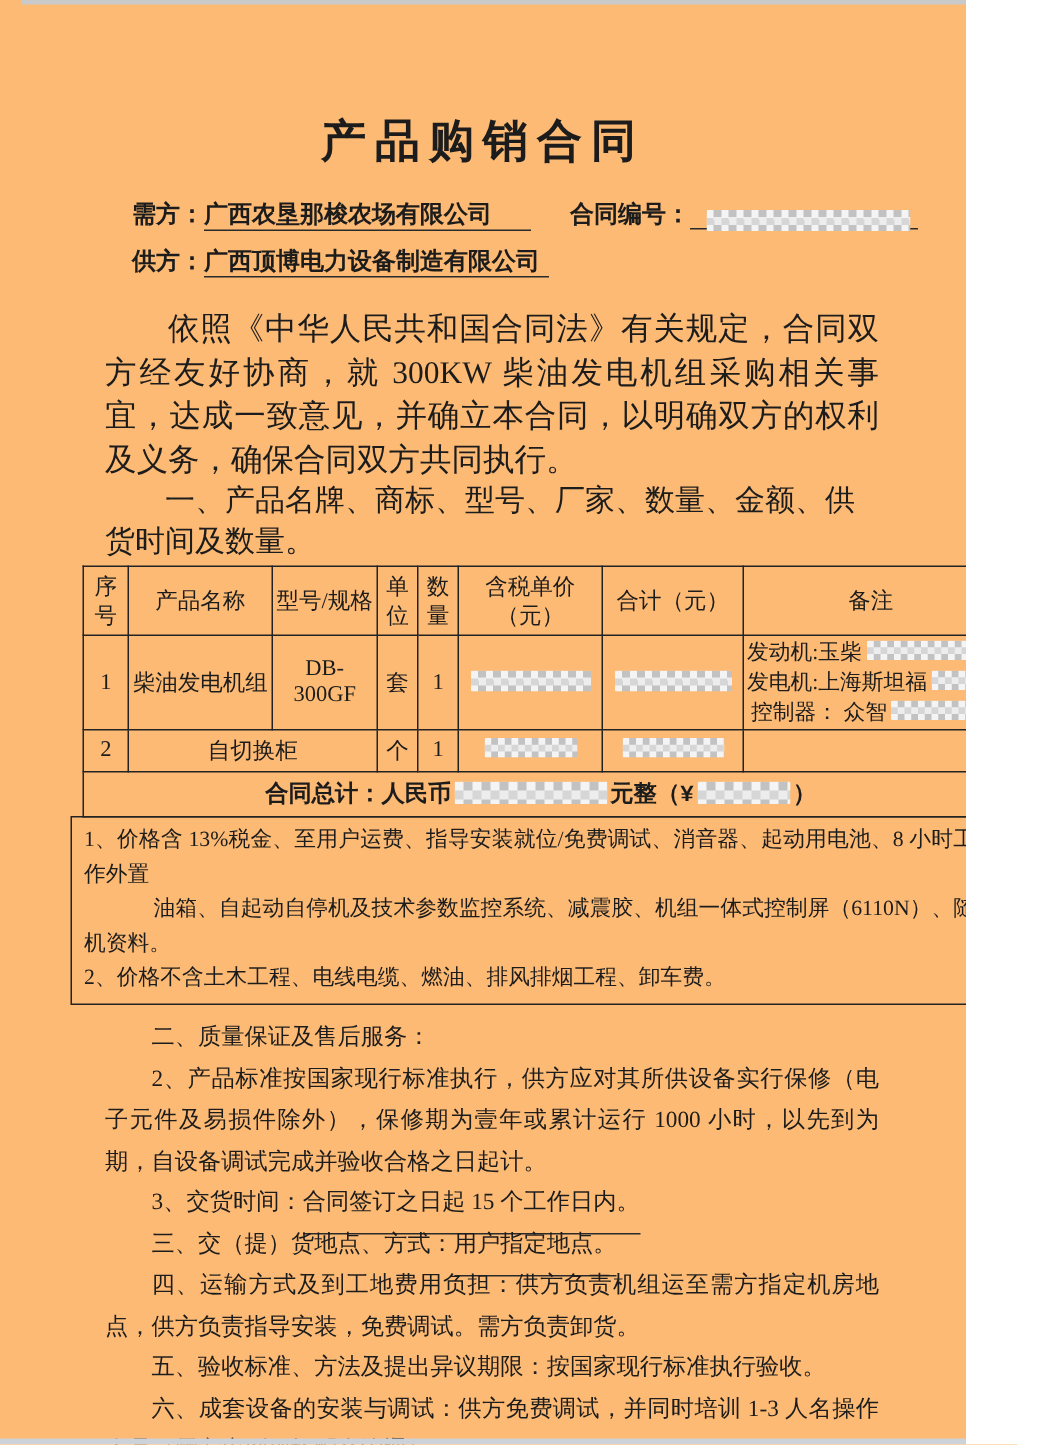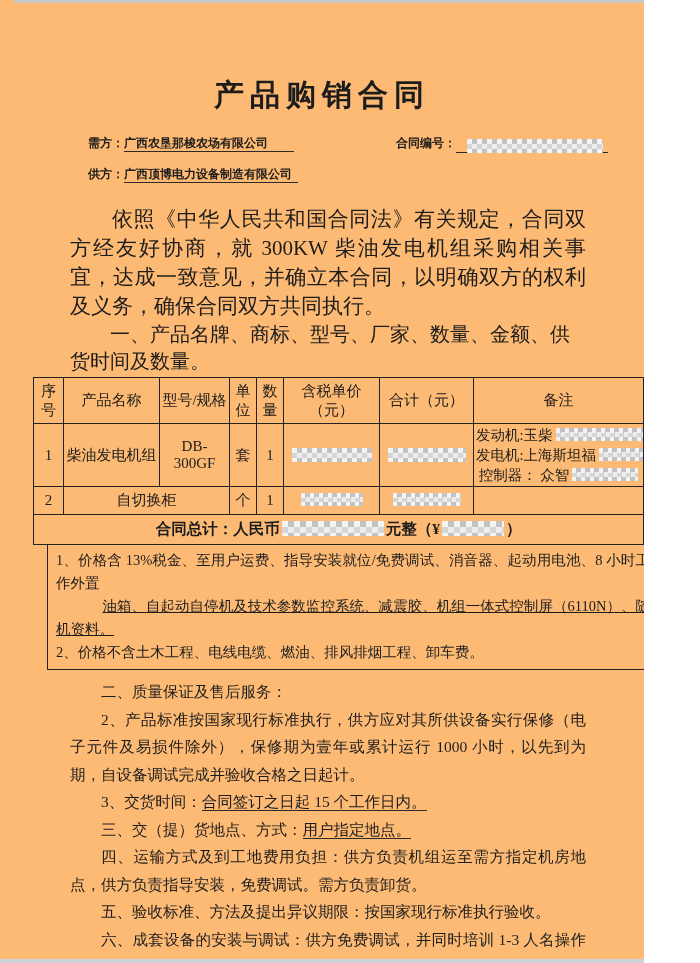--- a/index.html
+++ b/index.html
@@ -18,83 +18,83 @@
   h1.title{
     margin:76px 0 0 0;
     text-align:center;
     font-size:30px;
     font-weight:bold;
     letter-spacing:6px;
     line-height:38px;
   }
 
   .parties{margin-top:14px;}
-  .party-row{position:relative;height:31px;padding-left:88px;font-size:12px;font-weight:bold;line-height:31px;}
+  .party-row{position:relative;height:31px;padding-left:88px;font-size:16px;font-weight:bold;line-height:31px;}
   .pvalue{border-bottom:1.5px solid #2a2a2a;padding-bottom:1px;}
   .pvalue.buyer{padding-right:26px;}
   .pvalue.supplier{padding-right:6px;}
-  .rfield{position:absolute;left:396px;top:0;}
+  .rfield{position:absolute;left:380px;top:0;}
   .line-slot{display:inline-block;border-bottom:1.5px solid #2a2a2a;height:20px;vertical-align:-4px;}
   .slot-no{width:152px;}
   .slot-place{width:80px;}
 
   .intro{
     margin:15px 58px 0 70px;
     font-size:21px;line-height:29px;
     text-align:justify;text-indent:2em;
   }
   .section-one{
     margin:0 58px 2px 70px;
     font-size:20px;line-height:27px;text-indent:2em;
   }
 
   table.items{
-    margin-left:33px;width:610px;
+    margin-left:55px;width:610px;
     border-collapse:collapse;table-layout:fixed;
     font-size:15px;
   }
   table.items th,table.items td{
     border:1px solid #232323;
     text-align:center;vertical-align:middle;
     padding:1px 2px;font-weight:normal;
     overflow:hidden;
   }
   tr.hdr{height:46px;}
   tr.r1{height:60px;}
   tr.r2{height:28px;}
   tr.totalrow{height:30px;}
   td.remark{
     text-align:left;padding:2px 4px 2px 6px;
     font-size:14.5px;line-height:20px;white-space:nowrap;
   }
-  tr.totalrow td{font-weight:bold;font-size:15.5px;}
+  tr.totalrow td{font-weight:bold;font-size:15.5px;font-family:Liberation Mono, monospace;}
 
   .mz{
     display:inline-block;height:15px;vertical-align:-2px;border-radius:1px;
     background:conic-gradient(#c2c2c2 90deg,#ededed 0 180deg,#d6d6d6 0 270deg,#f4f4f4 0) 0 0/12px 12px;
   }
   .mz.sm{height:13px;background-size:9px 9px;vertical-align:-1px;}
   .mz.md{height:14px;background-size:10px 10px;}
 
   .notes-box{
     box-sizing:border-box;
     margin:-1px 0 0 47px;width:610px;
     border:1px solid #232323;
     padding:4px 6px 5px 8px;
     font-size:14.5px;line-height:23px;
     text-align:justify;
   }
-  .notes-box .cont{display:block;text-indent:3.2em;text-decoration:underline;}
+  .notes-box .cont{display:block;text-indent:3.2em;}
 
   .terms{
     margin:8px 58px 0 70px;
     font-size:15.5px;line-height:27.5px;
   }
   .terms p{margin:0;text-indent:2em;text-align:justify;}
-  .u{border-bottom:1.5px solid #2a2a2a;padding-bottom:0;}
+  .u{border-bottom:1.5px solid #2a2a2a;padding-bottom:12px;}
 
   svg.seal{position:absolute;pointer-events:none;}
   svg.seal text{font-family:"Liberation Serif","DejaVu Serif",serif;font-weight:bold;}
   .seal-supplier{left:642px;top:233px;width:134px;height:134px;transform:rotate(-18deg);opacity:.88;}
   .seal-buyer{left:647px;top:572px;width:134px;height:134px;transform:rotate(-32deg);opacity:.5;}
 </style>
 </head>
 <body>
 
 <div class="page">

